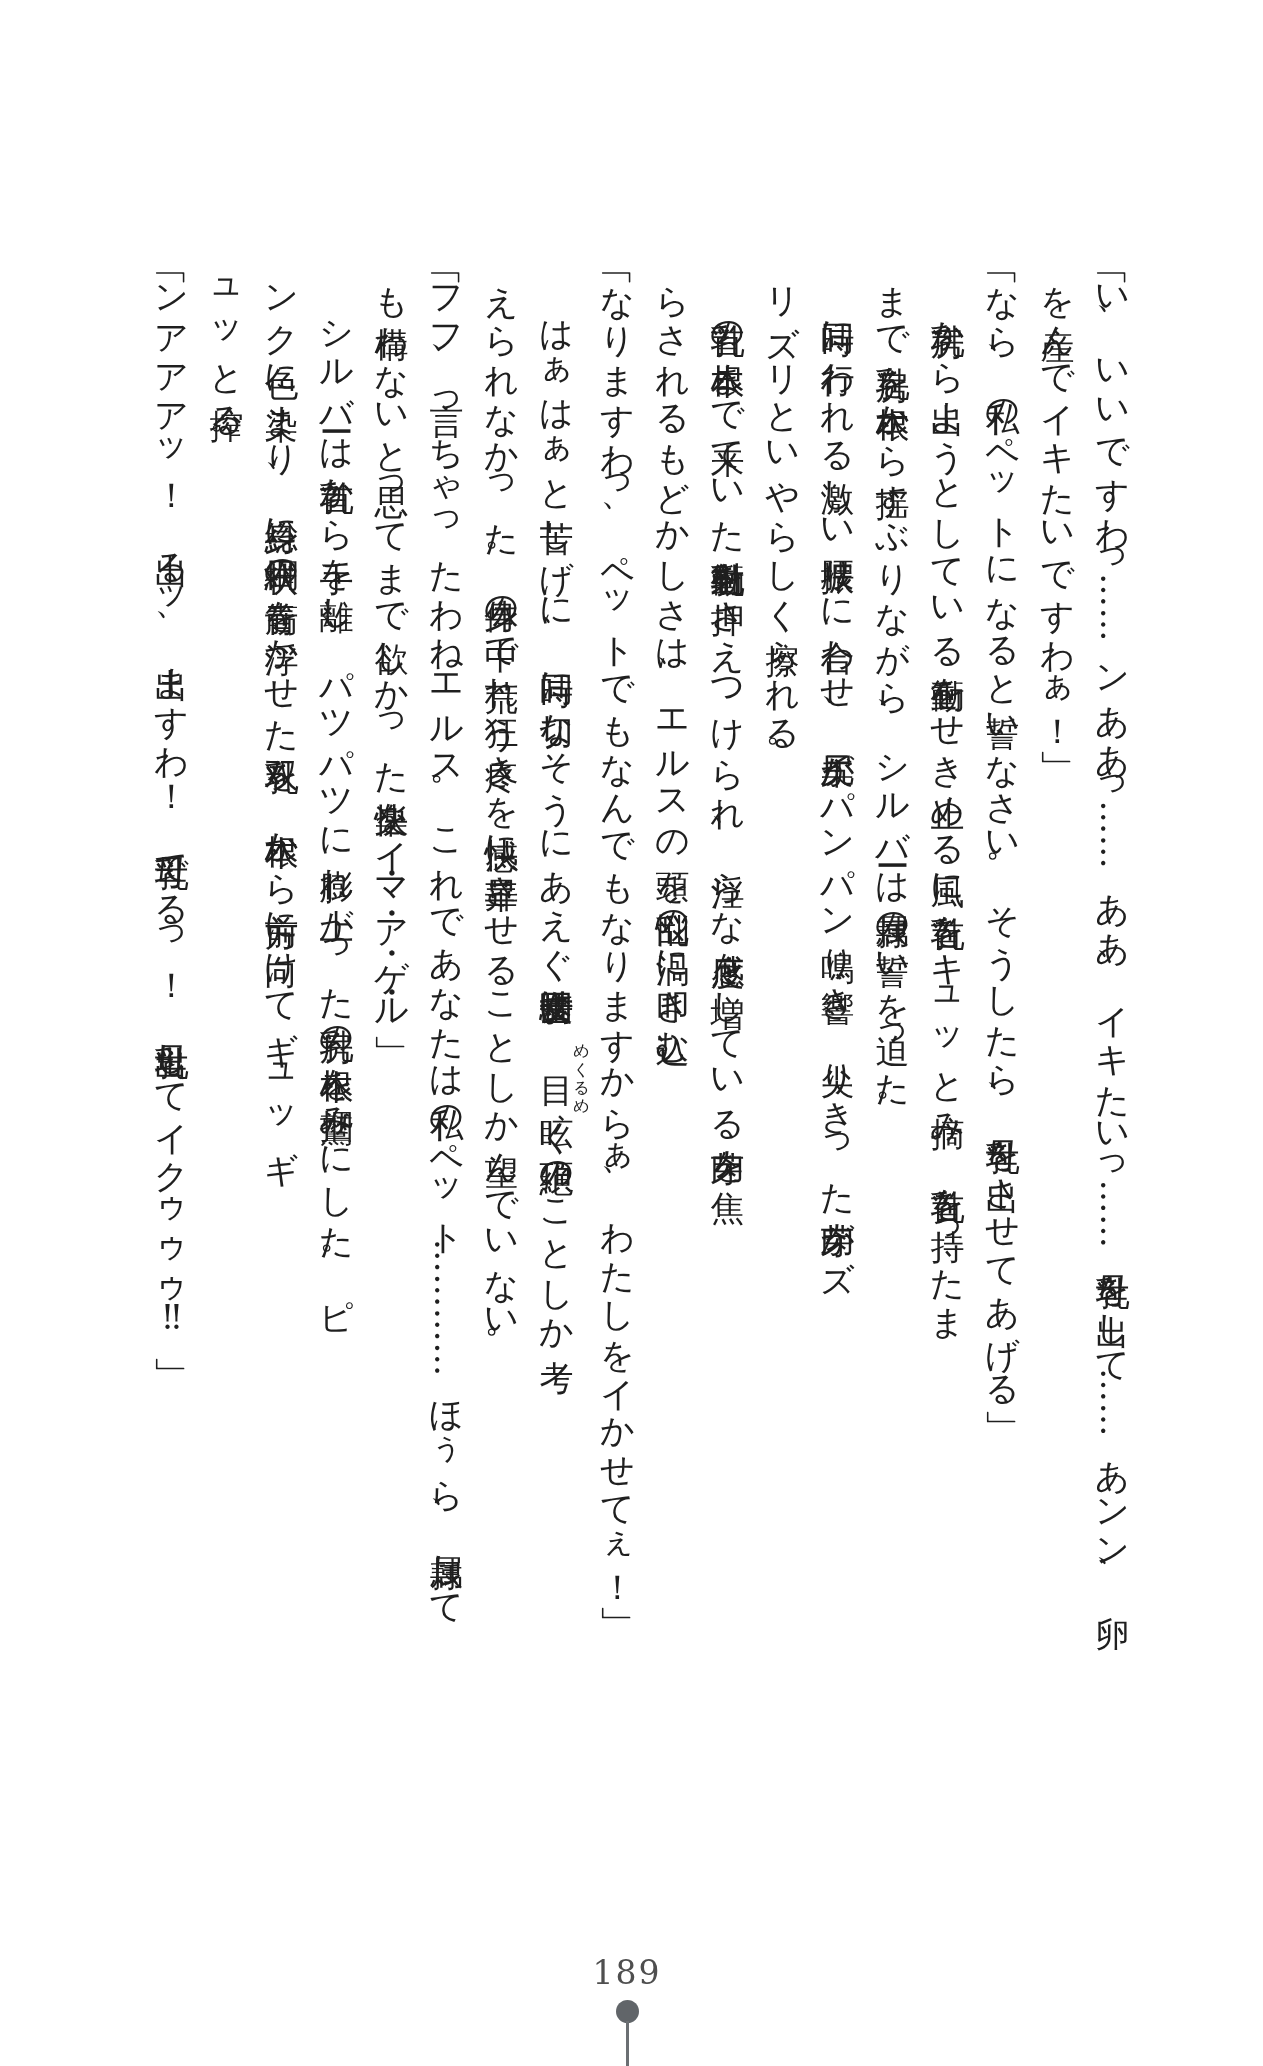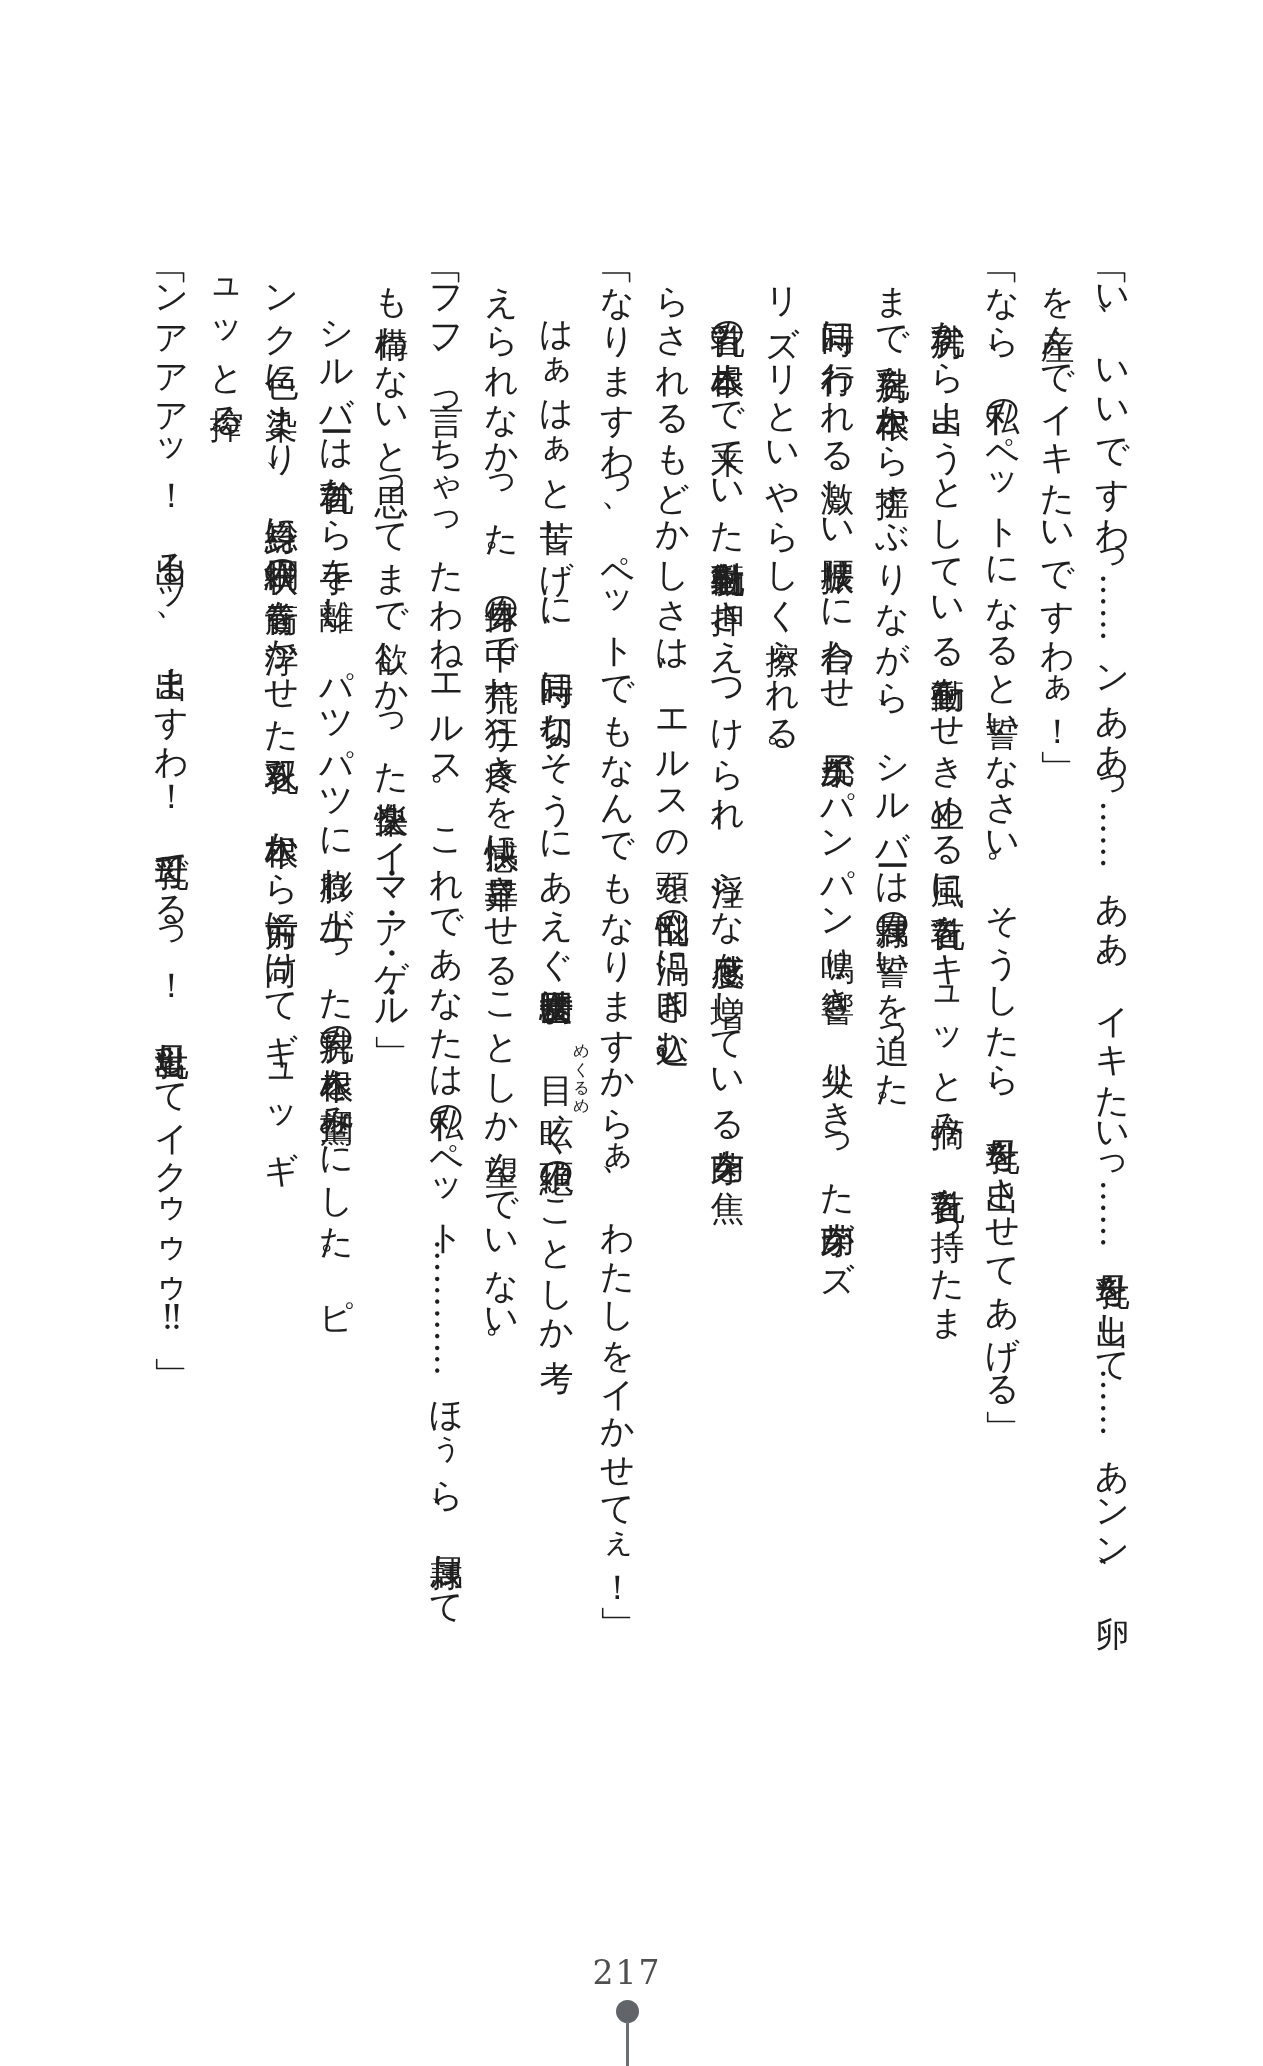--- a/index.html
+++ b/index.html
@@ -90,16 +90,16 @@
       <p class="line">「なりますわっ、ペットでもなんでもなりますからぁ、わたしをイかせてぇ！」</p>
       <p class="line indent">はぁはぁと苦しげに、同時に切なそうにあえぐ女騎士団長は、<ruby>目眩<rt>めくるめ</rt></ruby>く絶頂のことしか考</p>
       <p class="line">えられなかった。身体の中で荒れ狂う疼きを快感に昇華させることしか望んでいない。</p>
       <p class="line">「フフ、言っちゃったわねエルス。これであなたは私のペット…………ほぅら、隷属して</p>
       <p class="line">も構わないと思ってまで欲しかった快楽をイ・マ・ア・ゲ・ル」</p>
       <p class="line indent">シルバーは乳首から手を離し、パツパツに膨れ上がった乳房の根本を鷲掴みにした。ピ</p>
       <p class="line">ンク色に染まり、総身に網目状の青筋を浮かせた双乳を、根本から前方に向けてギュッギ</p>
       <p class="line">ュッと搾る。</p>
       <p class="line">「ンアアアッ！　出るッ、出ますわ！　母乳でるっ！　母乳出してイクゥゥゥ‼」</p>
     </div>
-  <div class="page-number">217</div>
+  <div class="page-number">189</div>
   <div class="ornament-dot"></div>
   <div class="ornament-line"></div>
 </div>
 
 </body></html>

